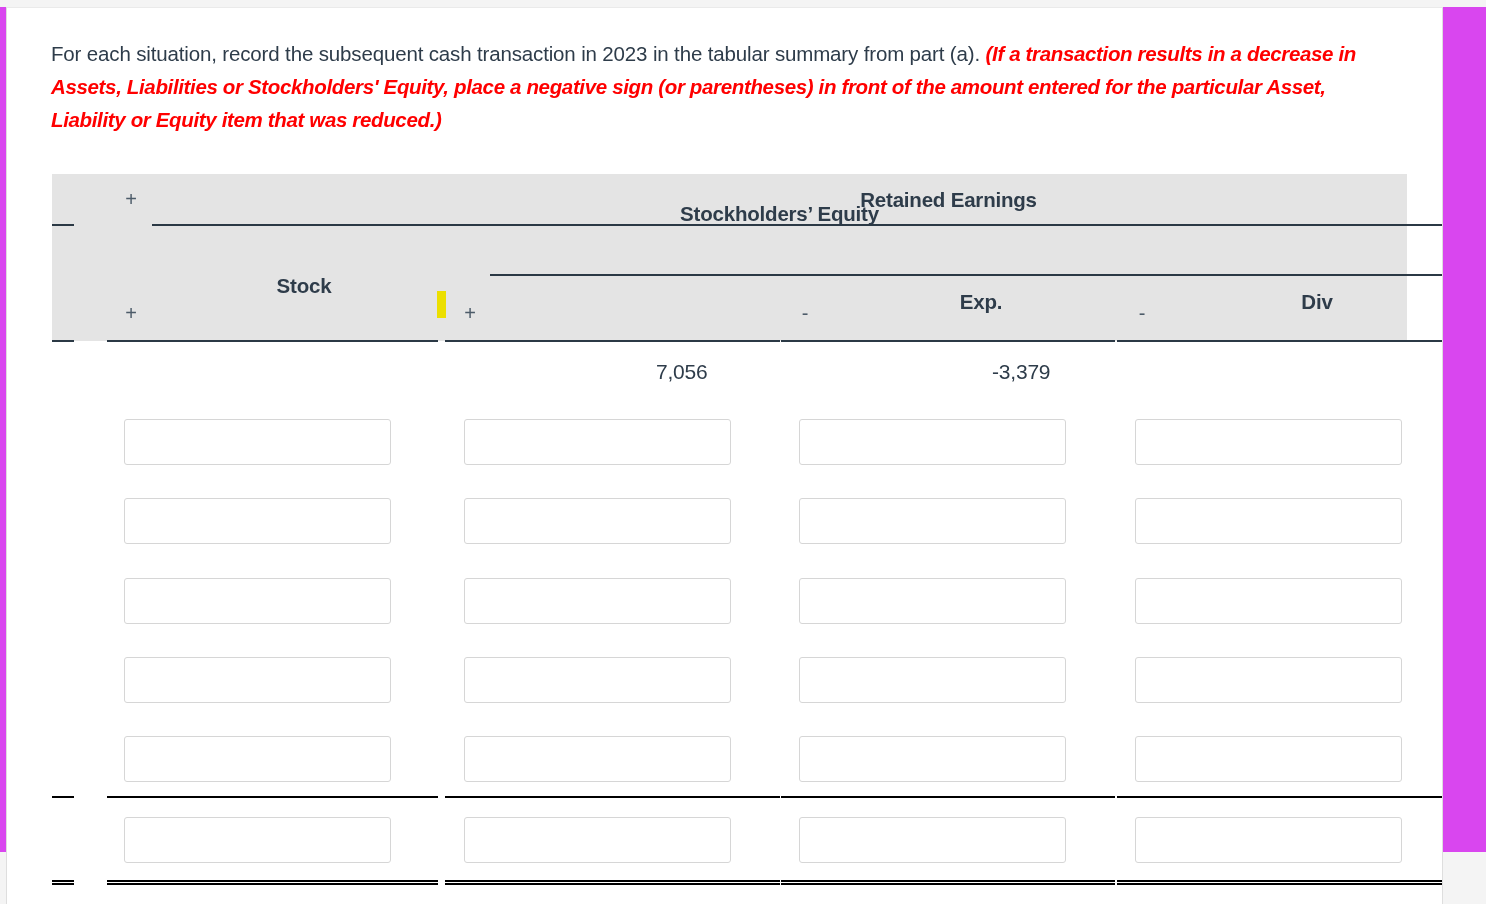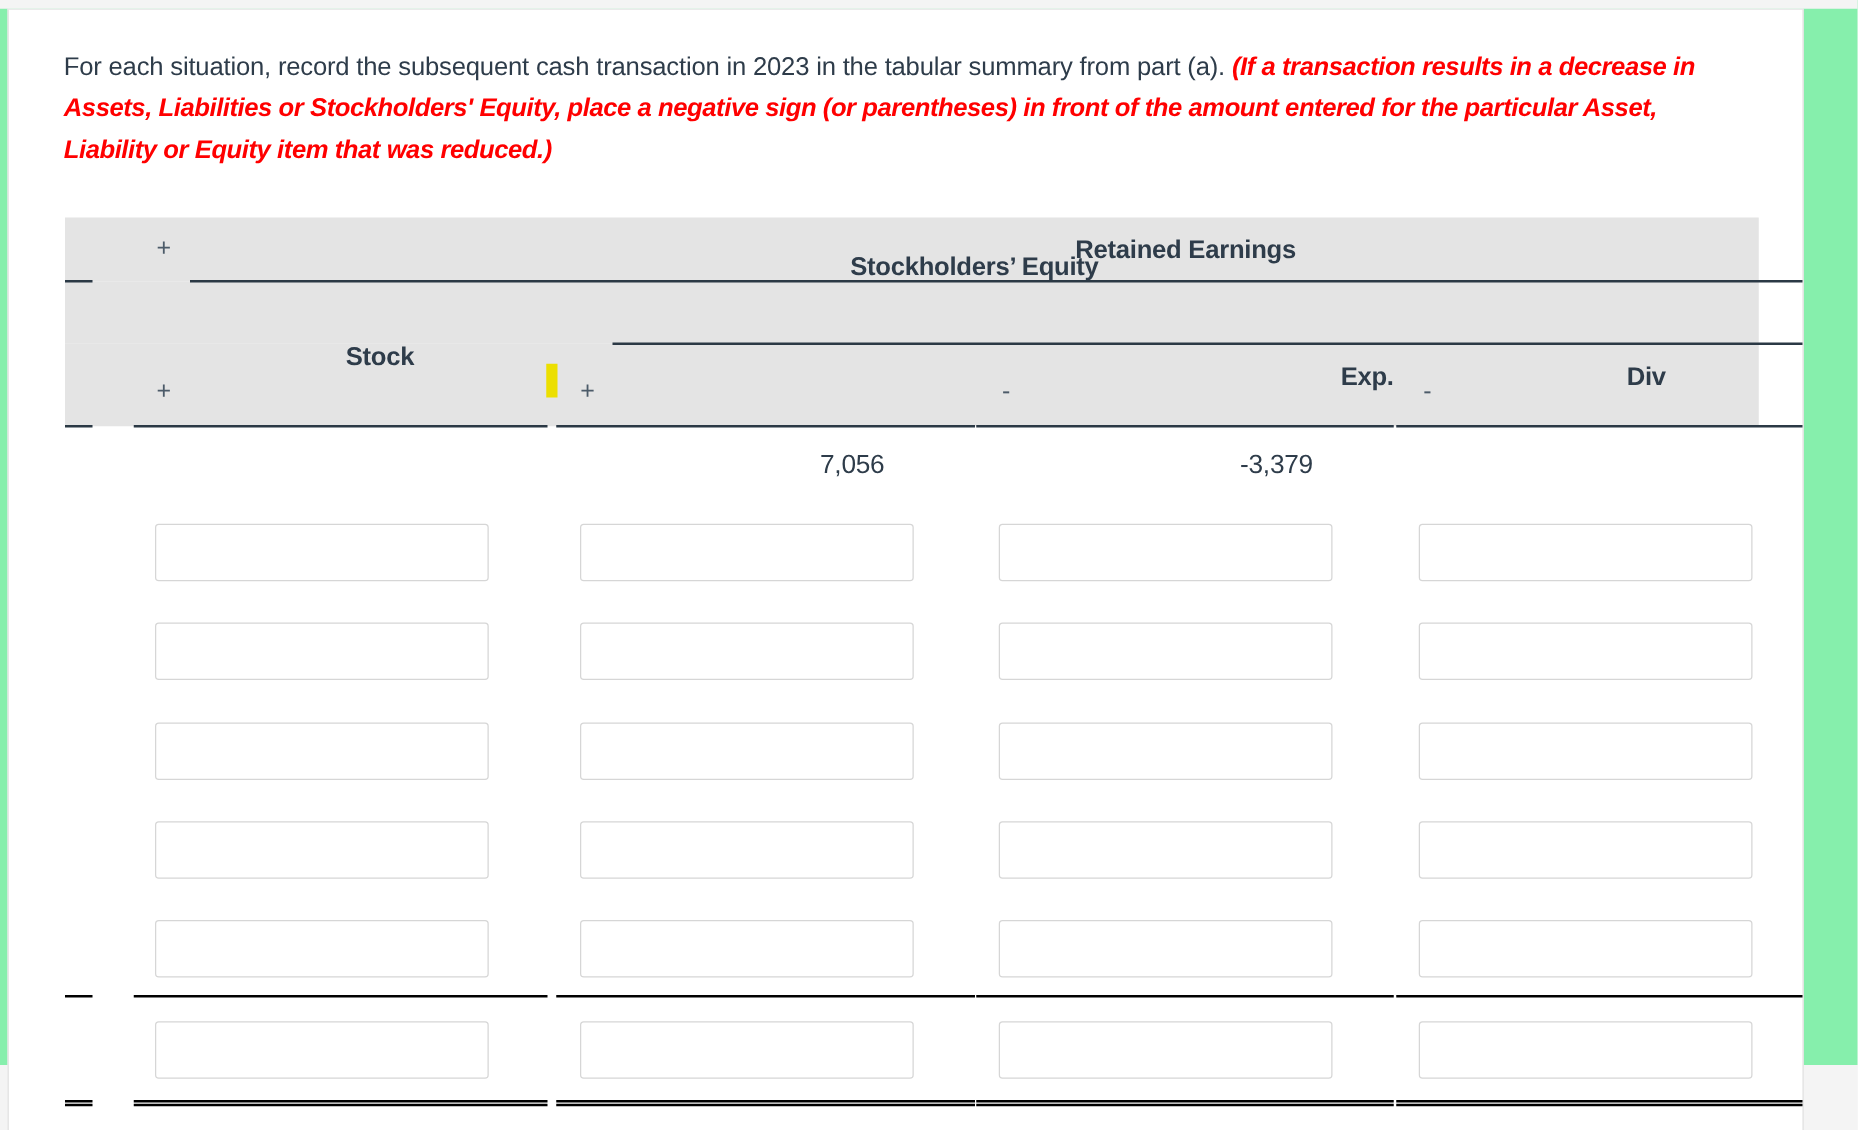--- a/index.html
+++ b/index.html
@@ -13,21 +13,21 @@
     height: 904px;
     overflow: hidden;
   }
 
   
   #page {
     position: absolute;
     left: 0; top: 0;
     width: 1486px;
     height: 852px;
-    background: #86efac;
+    background: #d946ef;
   }
   #topstrip {
     position: absolute;
     left: 0; top: 0;
     width: 1486px; height: 7px;
     background: #f4f4f4;
   }
   #card {
     position: absolute;
     left: 6px;
@@ -109,21 +109,21 @@
     top: 112px;
     text-align: center;
     font-size: 20.5px;
     font-weight: bold;
     color: #2e3c4a;
     line-height: 32px;
     letter-spacing: -0.2px;
   }
   #ch-stock { left: 118px;  width: 268px; top: 96px; }
   #ch-rev   { left: 460px;  width: 268px; }
-  #ch-exp   { left: 795px;  width: 268px; text-align: right; }
+  #ch-exp   { left: 795px;  width: 268px; }
   #ch-div   { left: 1131px; width: 268px; }
 
   
   .rule {
     position: absolute;
     height: 0;
     border-top: 2px solid #2b3945;
   }
   #rl-se  { left: 100px; top: 50px;  width: 1292px; }
   #rl-re  { left: 438px; top: 100px; width: 954px; }

